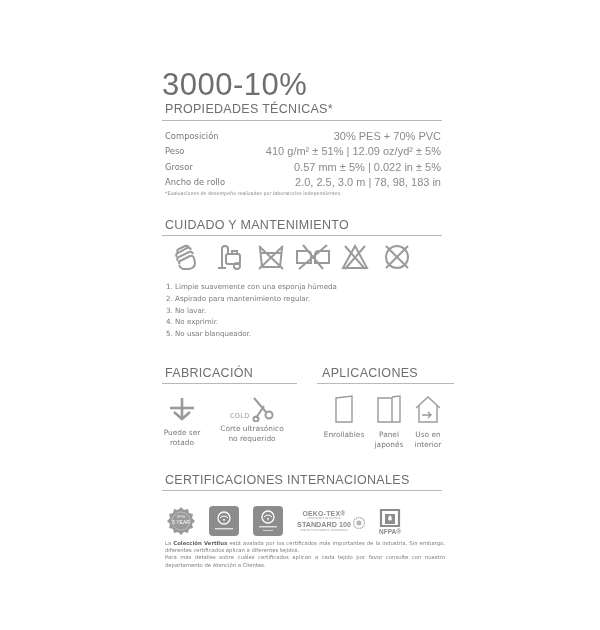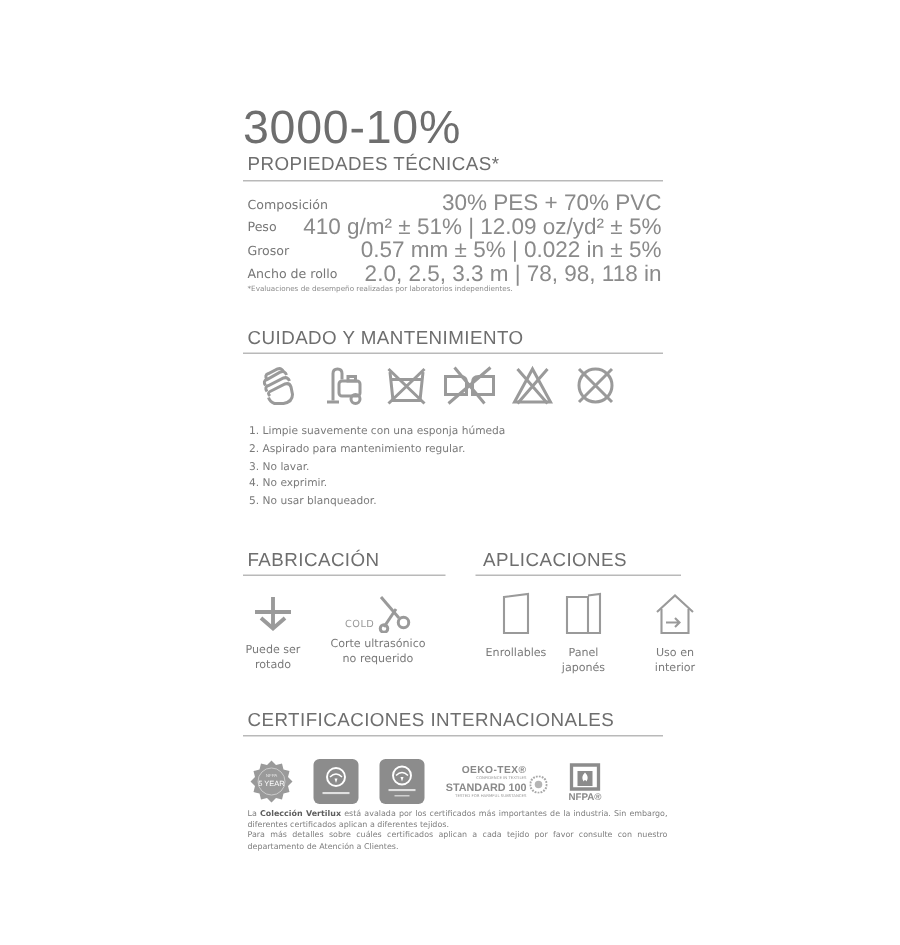--- a/index.html
+++ b/index.html
@@ -9,21 +9,21 @@
   .abs { position: absolute; }
 
   .title { left: 162px; top: 47px; font-family: "Liberation Sans", sans-serif; font-size: 31px; color: #6e6e6e; letter-spacing: 0.5px; font-weight: 400; margin-top: 20px; }
 
   .sec-head { font-family: "Liberation Sans", sans-serif; font-size: 12.5px; color: #6e6e6e; letter-spacing: 0.3px; }
   .rule { height: 1px; background: #b9b9b9; }
 
   .props { left: 165px; top: 128px; width: 276px; }
   .prop-row { display: flex; justify-content: space-between; height: 15.5px; align-items: center; font-size: 8.4px; }
   .prop-label { color: #777; }
-  .prop-value { color: #8a8a8a; font-family: "Liberation Sans", sans-serif; font-size: 15px; text-align: right; }
+  .prop-value { color: #8a8a8a; font-family: "Liberation Sans", sans-serif; font-size: 11px; text-align: right; }
   .footnote { left: 165px; top: 191px; font-size: 4.8px; color: #8a8a8a; }
 
   .care-icons { left: 166px; top: 242px; display: flex; gap: 0; }
   .care-icon { width: 42px; height: 30px; display: flex; align-items: center; justify-content: center; }
   .care-icon svg { stroke: #9a9a9a; fill: none; stroke-width: 2; }
 
   .care-list { left: 166px; top: 281px; list-style: none; }
   .care-list li { font-size: 7.1px; color: #7a7a7a; height: 11.8px; line-height: 11.8px; }
 
   .tile { position: absolute; text-align: center; }
@@ -52,21 +52,21 @@
   <div class="prop-row">
     <span class="prop-label">Peso</span>
     <span class="prop-value">410 g/m² ± 51% | 12.09 oz/yd² ± 5%</span>
   </div>
   <div class="prop-row">
     <span class="prop-label">Grosor</span>
     <span class="prop-value">0.57 mm ± 5% | 0.022 in ± 5%</span>
   </div>
   <div class="prop-row">
     <span class="prop-label">Ancho de rollo</span>
-    <span class="prop-value">2.0, 2.5, 3.3 m | 78, 98, 118 in</span>
+    <span class="prop-value">2.0, 2.5, 3.0 m | 78, 98, 183 in</span>
   </div>
 </div>
 <div class="abs footnote">*Evaluaciones de desempeño realizadas por laboratorios independientes.</div>
 
 <div class="abs sec-head" style="left:165px; top:218px;">CUIDADO Y MANTENIMIENTO</div>
 <div class="abs rule" style="left:162px; top:235px; width:280px;"></div>
 
 <div class="abs care-icons">
   <div class="care-icon">
     <svg width="30" height="28" viewBox="0 0 30 28">
@@ -168,21 +168,21 @@
   <svg width="28" height="30" viewBox="0 0 28 30" style="stroke-width:1.4;">
     <path d="M3 4 L17 4 L17 28 L3 28 Z"></path>
     <path d="M17 3 L25 2 L25 28 L17 28"></path>
   </svg>
   <div class="tile-label">
     <div>Panel</div>
     <div>japonés</div>
   </div>
 </div>
 
-<div class="tile" style="left:432px; top:394px; width:36px;">
+<div class="tile" style="left:410px; top:394px; width:36px;">
   <svg width="30" height="30" viewBox="0 0 30 30" style="stroke-width:1.4;">
     <path d="M3 14 L15 3 L27 14"></path>
     <path d="M6 12 L6 28 L24 28 L24 12"></path>
     <path d="M9 21 L18 21 M15 18 L18 21 L15 24"></path>
   </svg>
   <div class="tile-label">
     <div>Uso en</div>
     <div>interior</div>
   </div>
 </div>
@@ -213,21 +213,21 @@
   <div class="cert" style="width:30px; height:30px; margin-right:14px; background:#8c8c8c; border-radius:4px;">
     <svg width="30" height="30" viewBox="0 0 30 30">
       <circle cx="15" cy="11" r="6" fill="none" stroke="#ffffff" stroke-width="1.3"></circle>
       <path d="M11 11 Q15 7 19 11" stroke="#ffffff" fill="none" stroke-width="1"></path>
       <path d="M14 12 L16 12 L15 15 Z" fill="#ffffff"></path>
       <rect x="6" y="20" width="18" height="1.4" fill="#e0e0e0"></rect>
       <rect x="10" y="24" width="10" height="1" fill="#d0d0d0"></rect>
     </svg>
   </div>
 
-  <div class="cert" style="width:70px; height:32px; margin-right:8px; flex-direction:column; align-items:flex-end; position:relative;">
+  <div class="cert" style="width:70px; height:32px; margin-right:8px; flex-direction:column; align-items:center; position:relative;">
     <div style="font-family:'Liberation Sans', sans-serif; font-weight:bold; font-size:6.8px; color:#8a8a8a; margin-right:16px; letter-spacing:0.3px;">OEKO-TEX®</div>
     <div style="font-size:2.6px; color:#9a9a9a; margin-right:16px;">CONFIDENCE IN TEXTILES</div>
     <div style="font-family:'Liberation Sans', sans-serif; font-weight:bold; font-size:7.2px; color:#8a8a8a; margin-right:16px;">STANDARD 100</div>
     <div style="font-size:2.6px; color:#9a9a9a; margin-right:16px;">TESTED FOR HARMFUL SUBSTANCES</div>
     <svg width="12" height="12" viewBox="0 0 12 12" style="position:absolute; right:2px; top:12px;">
       <circle cx="6" cy="6" r="5.5" fill="none" stroke="#a8a8a8" stroke-width="1.4" stroke-dasharray="1.2 0.8"></circle>
       <circle cx="6" cy="6" r="2.5" fill="#b5b5b5"></circle>
     </svg>
   </div>
 

